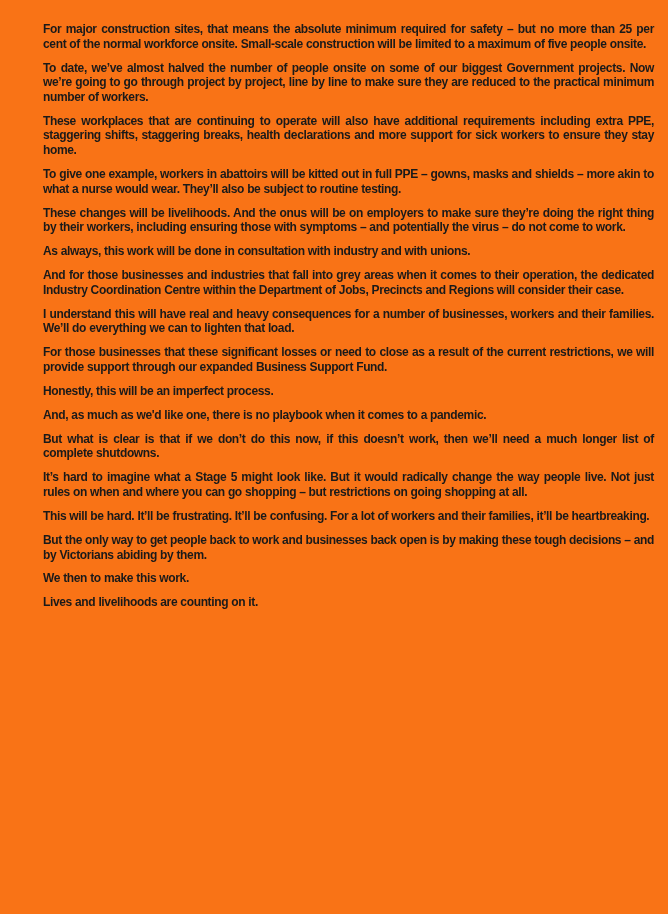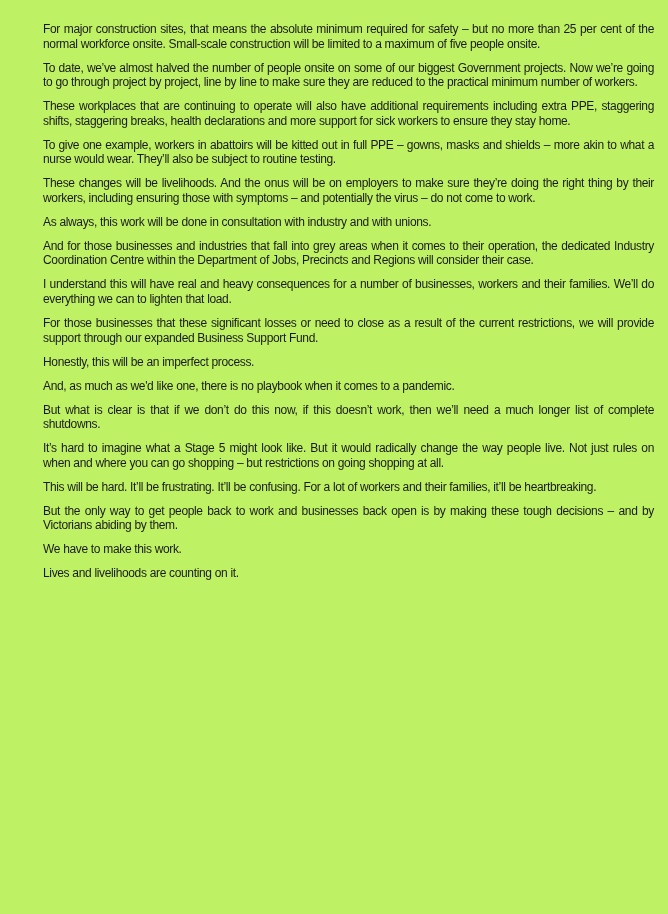--- a/index.html
+++ b/index.html
@@ -10,22 +10,23 @@
   body {
     width: 668px;
     height: 914px;
     overflow: hidden;
     font-family: "Liberation Sans", "DejaVu Sans", sans-serif;
   }
   .page {
     box-sizing: border-box;
     width: 668px;
     height: 914px;
-    background: #bef264;
+    background: #f97316;
     padding: 22px 14px 0 43px;
+    font-weight: bold;
   }
   .para {
     margin: 0 0 9.4px 0;
     font-size: 12px;
     line-height: 14.6px;
     letter-spacing: -0.35px;
     color: #1a1a1a;
     text-align: justify;
     word-spacing: 0.1px;
   }
@@ -42,15 +43,15 @@
   <p class="para">As always, this work will be done in consultation with industry and with unions.</p>
   <p class="para">And for those businesses and industries that fall into grey areas when it comes to their operation, the dedicated Industry Coordination Centre within the Department of Jobs, Precincts and Regions will consider their case.</p>
   <p class="para">I understand this will have real and heavy consequences for a number of businesses, workers and their families. We’ll do everything we can to lighten that load.</p>
   <p class="para">For those businesses that these significant losses or need to close as a result of the current restrictions, we will provide support through our expanded Business Support Fund.</p>
   <p class="para">Honestly, this will be an imperfect process.</p>
   <p class="para">And, as much as we'd like one, there is no playbook when it comes to a pandemic.</p>
   <p class="para">But what is clear is that if we don’t do this now, if this doesn’t work, then we’ll need a much longer list of complete shutdowns.</p>
   <p class="para">It’s hard to imagine what a Stage 5 might look like. But it would radically change the way people live. Not just rules on when and where you can go shopping – but restrictions on going shopping at all.</p>
   <p class="para">This will be hard. It’ll be frustrating. It’ll be confusing. For a lot of workers and their families, it’ll be heartbreaking.</p>
   <p class="para">But the only way to get people back to work and businesses back open is by making these tough decisions – and by Victorians abiding by them.</p>
-  <p class="para">We have to make this work.</p>
+  <p class="para">We then to make this work.</p>
   <p class="para">Lives and livelihoods are counting on it.</p>
 </div>
 
 </body></html>

